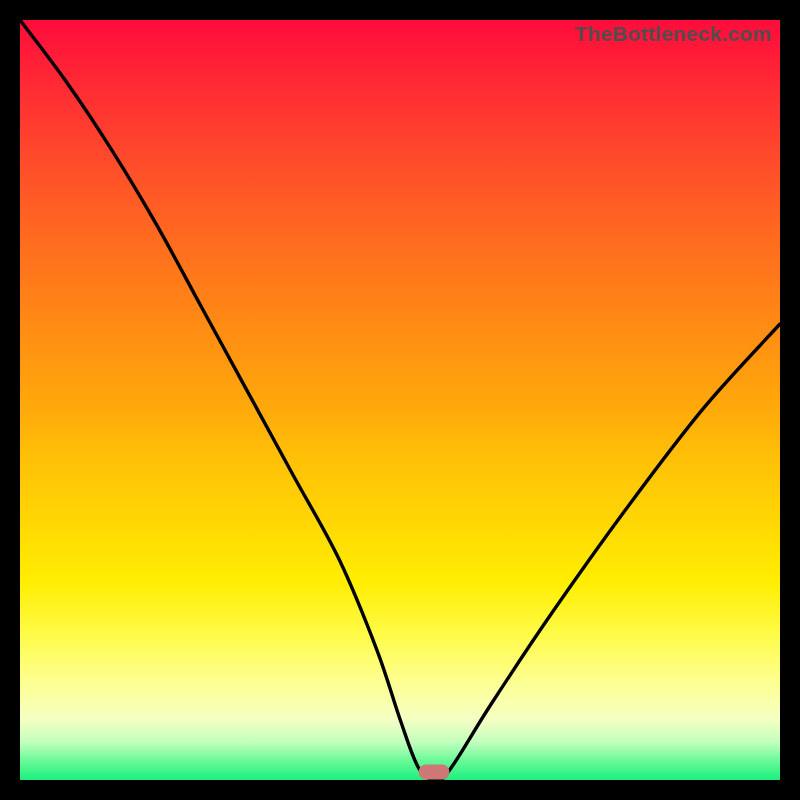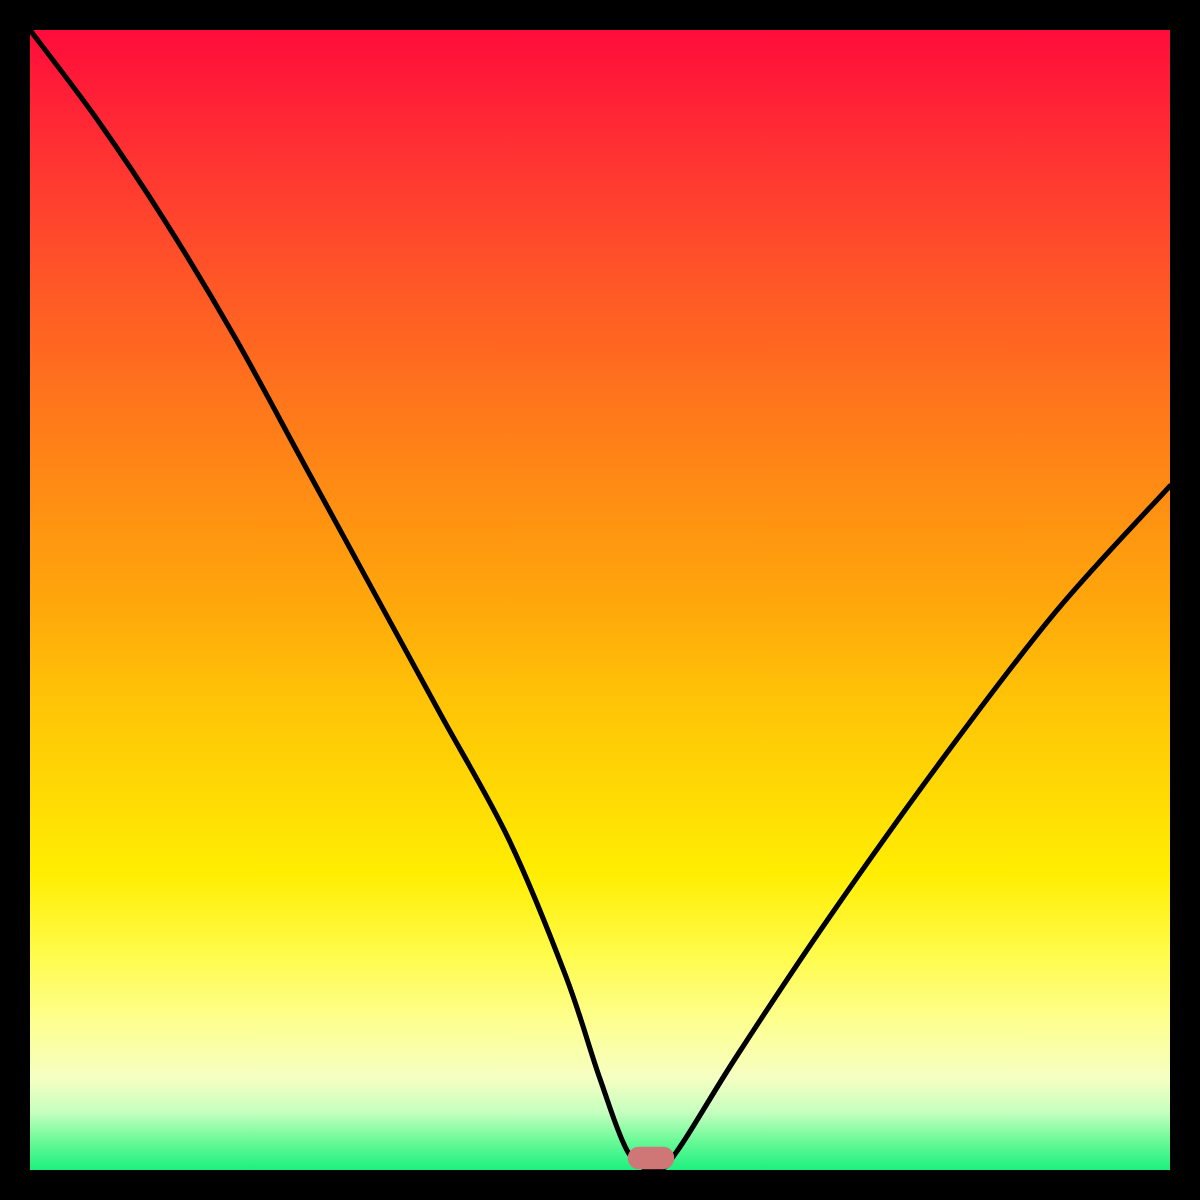--- a/index.html
+++ b/index.html
@@ -66,18 +66,19 @@
     border-radius: 8px;
     transform: translate(-50%, -50%);
     z-index: 4;
   }
 </style>
 </head>
 <body>
 
 <div class="chart-container">
   <div class="plot-area">
+    <div class="source-label">TheBottleneck.com</div>
     <svg class="curve" viewBox="0 0 760 760" preserveAspectRatio="none">
       <path id="curve-path" fill="none" stroke="#000" stroke-width="3.4" stroke-linecap="round" d="M 0 0 C 7.6000000000000005 10.133333333333326, 30.4 39.26666666666661, 45.6 60.799999999999955 C 60.800000000000004 82.3333333333333, 76 105.13333333333337, 91.2 129.20000000000005 C 106.4 153.26666666666674, 121.59999999999998 178.60000000000005, 136.79999999999998 205.20000000000005 C 151.99999999999997 231.80000000000004, 167.2 260.93333333333334, 182.4 288.8 C 197.60000000000002 316.6666666666667, 212.8 344.5333333333333, 228 372.4 C 243.2 400.26666666666665, 258.4 428.1333333333333, 273.59999999999997 456 C 288.79999999999995 483.8666666666667, 305.26666666666665 510.4666666666667, 319.2 539.6 C 333.1333333333333 568.7333333333333, 347.06666666666666 604.1999999999999, 357.2 630.8 C 367.3333333333333 657.4, 373.0333333333333 679.5666666666667, 380 699.2 C 386.9666666666667 718.8333333333334, 392.66666666666663 738.4666666666667, 399 748.6 C 405.33333333333337 758.7333333333333, 412.30000000000007 760.6333333333333, 418.00000000000006 760 C 423.70000000000005 759.3666666666667, 424.3333333333333 757.4666666666666, 433.2 744.8 C 442.06666666666666 732.1333333333333, 454.73333333333335 709.3333333333334, 471.2 684 C 487.66666666666663 658.6666666666666, 509.2 625.7333333333332, 532 592.8 C 554.8 559.8666666666667, 582.6666666666666 520.6, 608 486.40000000000003 C 633.3333333333334 452.20000000000005, 658.6666666666666 418, 684 387.6 C 709.3333333333334 357.20000000000005, 747.3333333333334 317.93333333333334, 760 304"></path>
     </svg>
     <div class="marker" id="min-marker" style="left: 414.2px; top: 752.4px;"></div>
   </div>
 </div>
 
 </body></html>

